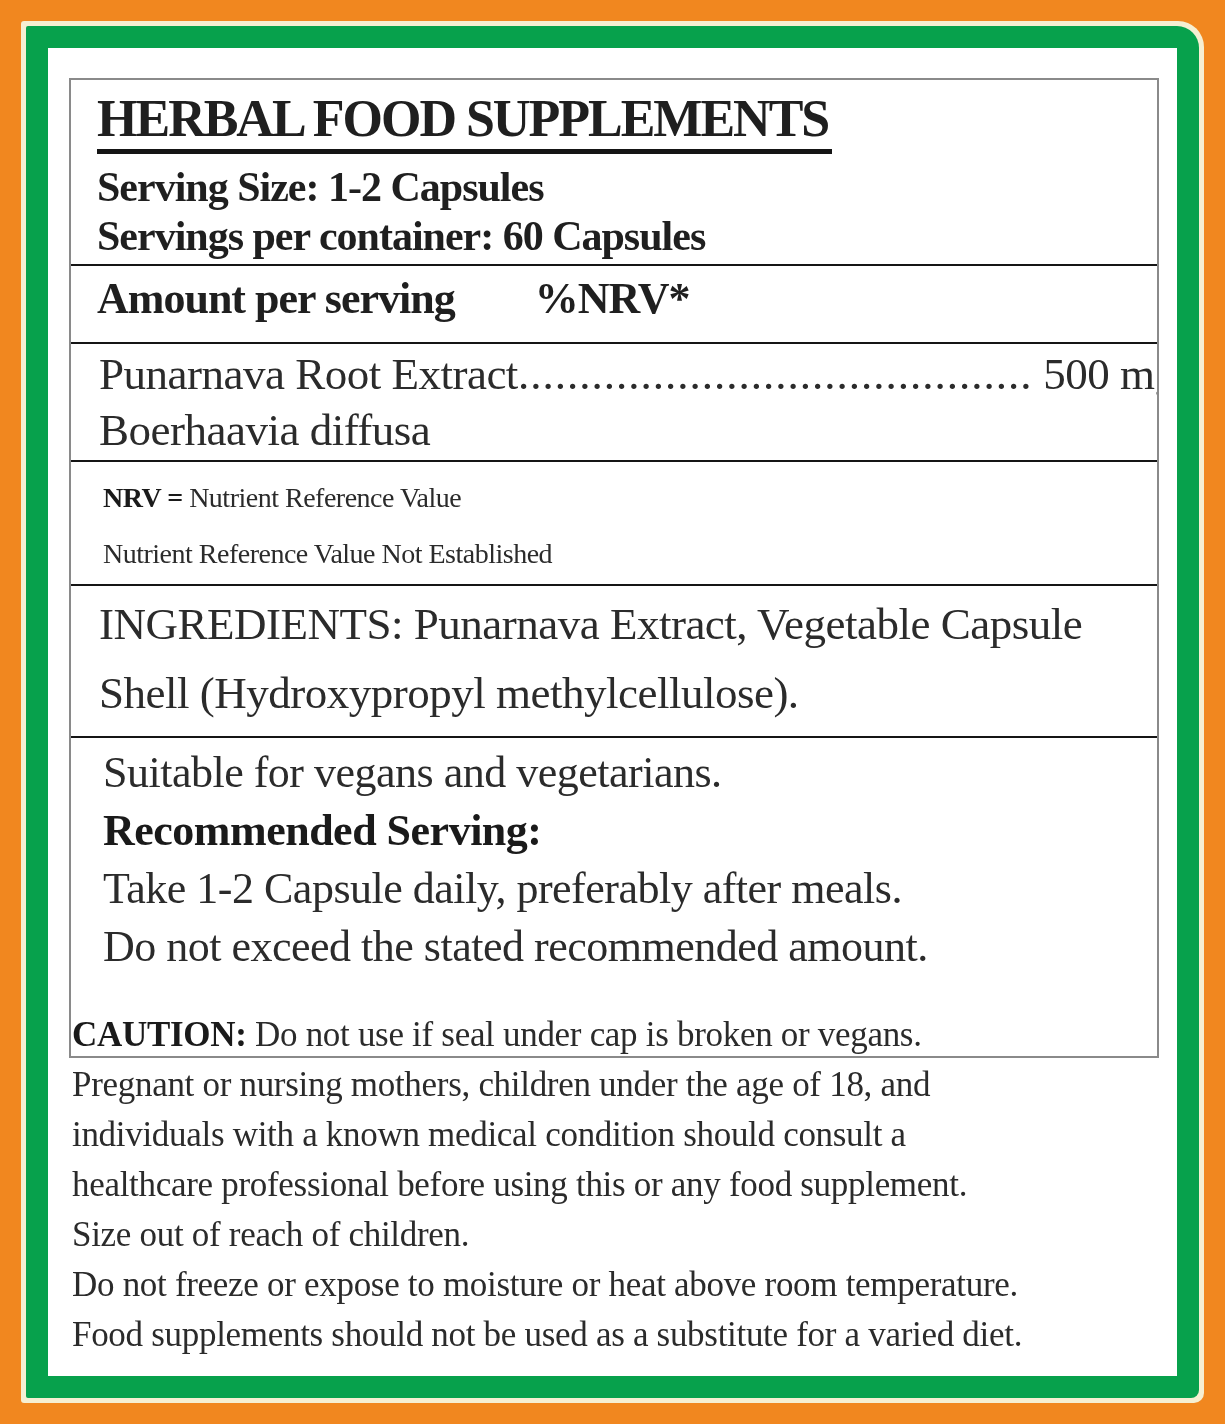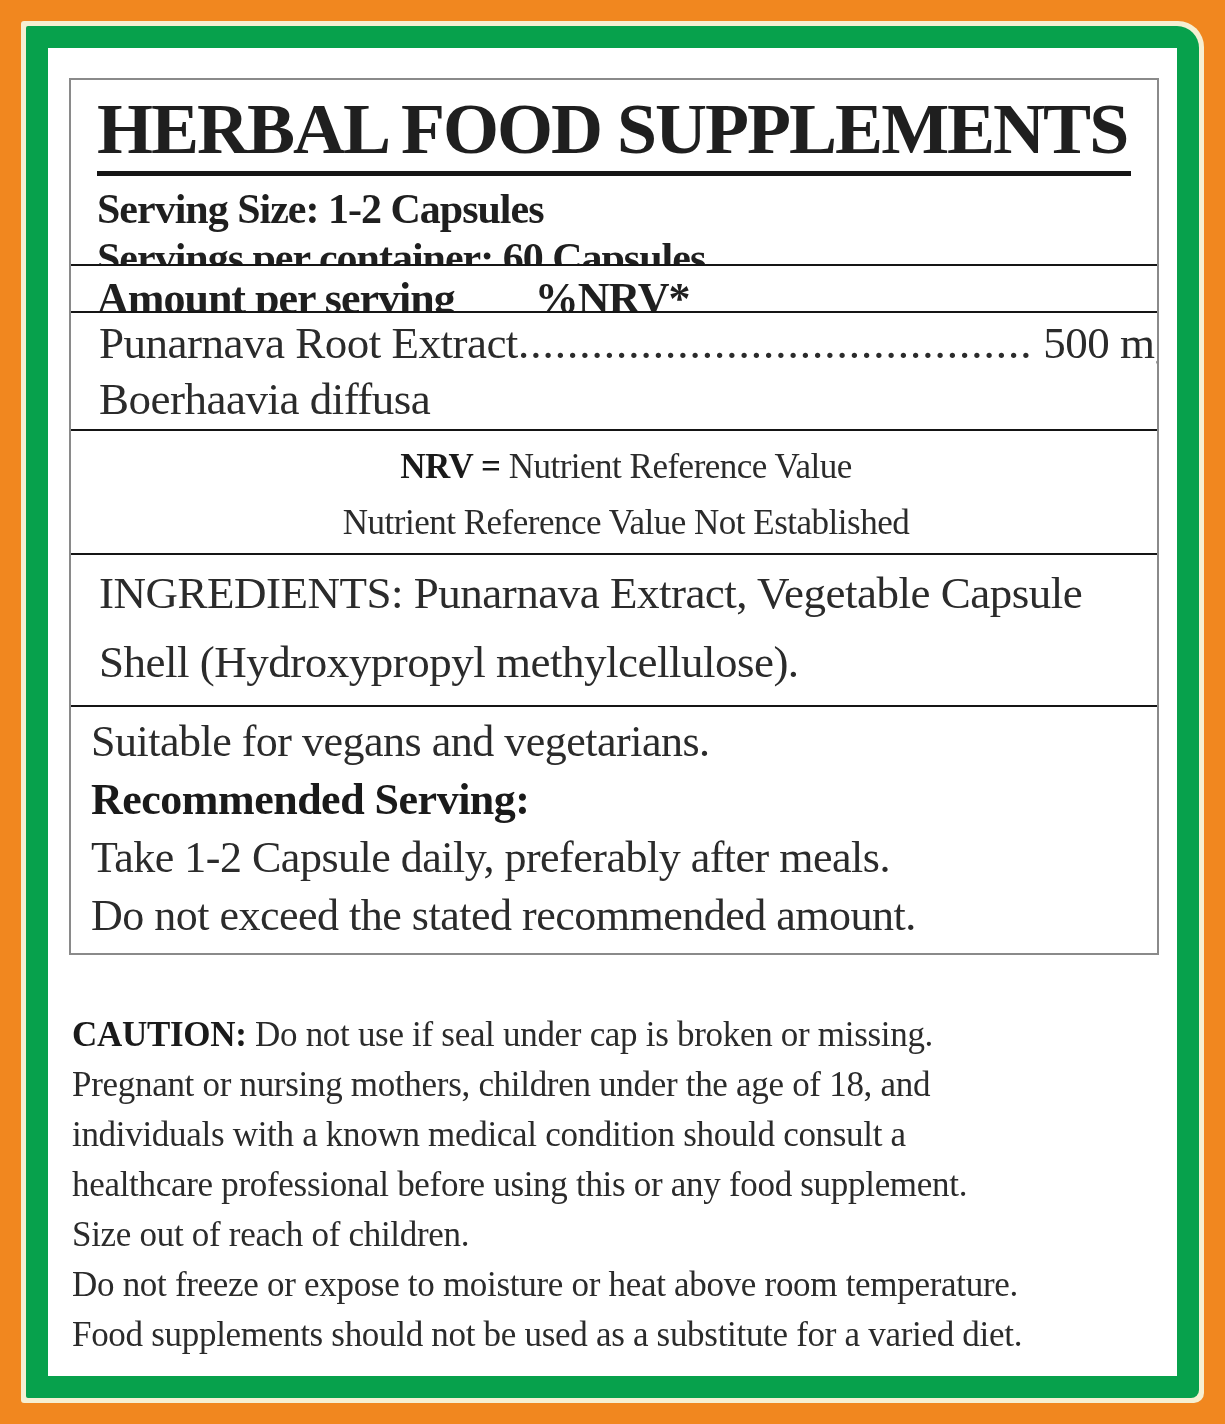--- a/index.html
+++ b/index.html
@@ -35,29 +35,29 @@
     left: 21px; top: 30px;
     width: 1086px;
     border: 2px solid #8a8a8a;
     background: #fff;
   }
   .row { box-sizing: border-box; border-bottom: 2px solid #151515; overflow: hidden; }
   .row:last-child { border-bottom: none; }
   .nowrap { white-space: nowrap; }
 
   .row-head   { height: 186px; padding: 10px 8px 0 26px; }
-  .row-amount { height: 47px;  padding: 8px 8px 0 26px; }
+  .row-amount { height: 78px;  padding: 8px 8px 0 26px; }
   .row-supp   { height: 118px; padding: 2px 8px 0 28px; }
   .row-nrv    { height: 124px; padding: 8px 8px 0 32px; }
   .row-ingr   { height: 152px; padding: 4px 8px 0 28px; }
-  .row-usage  { height: 246px; padding: 6px 8px 0 20px; }
+  .row-usage  { height: 318px; padding: 6px 8px 0 32px; }
 
   .title {
     display: inline-block;
-    font-size: 72px;
+    font-size: 52px;
     font-weight: bold;
     letter-spacing: -2px;
     line-height: 1.1;
     border-bottom: 5px solid #151515;
     padding: 0 4px 2px 0;
     white-space: nowrap;
   }
   .serving-line {
     font-size: 42px;
     font-weight: bold;
@@ -66,21 +66,21 @@
     white-space: nowrap;
   }
   .serving-block { margin-top: 9px; }
 
   .amount-line { font-size: 44px; font-weight: bold; letter-spacing: -1px; line-height: 50px; }
   .amount-right { display: inline-block; margin-left: 70px; }
 
   .supp-line { font-size: 45px; line-height: 56px; letter-spacing: -0.5px; color: #2b2b2b; }
   .supp-dots { letter-spacing: 1px; }
 
-  .nrv-line  { font-size: 35px; line-height: 56px; letter-spacing: -0.5px; color: #2b2b2b; text-align: center; }
+  .nrv-line  { font-size: 28px; line-height: 56px; letter-spacing: -0.5px; color: #2b2b2b; }
   .ingr-line { font-size: 45px; line-height: 69px; letter-spacing: -0.5px; color: #2b2b2b; }
   .usage-line{ font-size: 44px; line-height: 58px; letter-spacing: -0.5px; color: #2b2b2b; }
   .bold-inline { font-weight: bold; color: #1a1a1a; }
 
   
   .caution {
     position: absolute;
     left: 24px; top: 962px;
     width: 1115px;
   }
@@ -142,21 +142,21 @@
             <div class="usage-line nowrap">Suitable for vegans and vegetarians.</div>
             <div class="usage-line nowrap bold-inline">Recommended Serving:</div>
             <div class="usage-line nowrap">Take 1-2 Capsule daily, preferably after meals.</div>
             <div class="usage-line nowrap">Do not exceed the stated recommended amount.</div>
           </div>
 
         </div>
 
         <div class="caution">
           <div class="caution-line">
-            <span class="bold-inline">CAUTION: </span><span>Do not use if seal under cap is broken or missing.</span>
+            <span class="bold-inline">CAUTION: </span><span>Do not use if seal under cap is broken or vegans.</span>
           </div>
           <div class="caution-line">Pregnant or nursing mothers, children under the age of 18, and</div>
           <div class="caution-line">individuals with a known medical condition should consult a</div>
           <div class="caution-line">healthcare professional before using this or any food supplement.</div>
           <div class="caution-line">Size out of reach of children.</div>
           <div class="caution-line">Do not freeze or expose to moisture or heat above room temperature.</div>
           <div class="caution-line">Food supplements should not be used as a substitute for a varied diet.</div>
         </div>
 
       </div>

